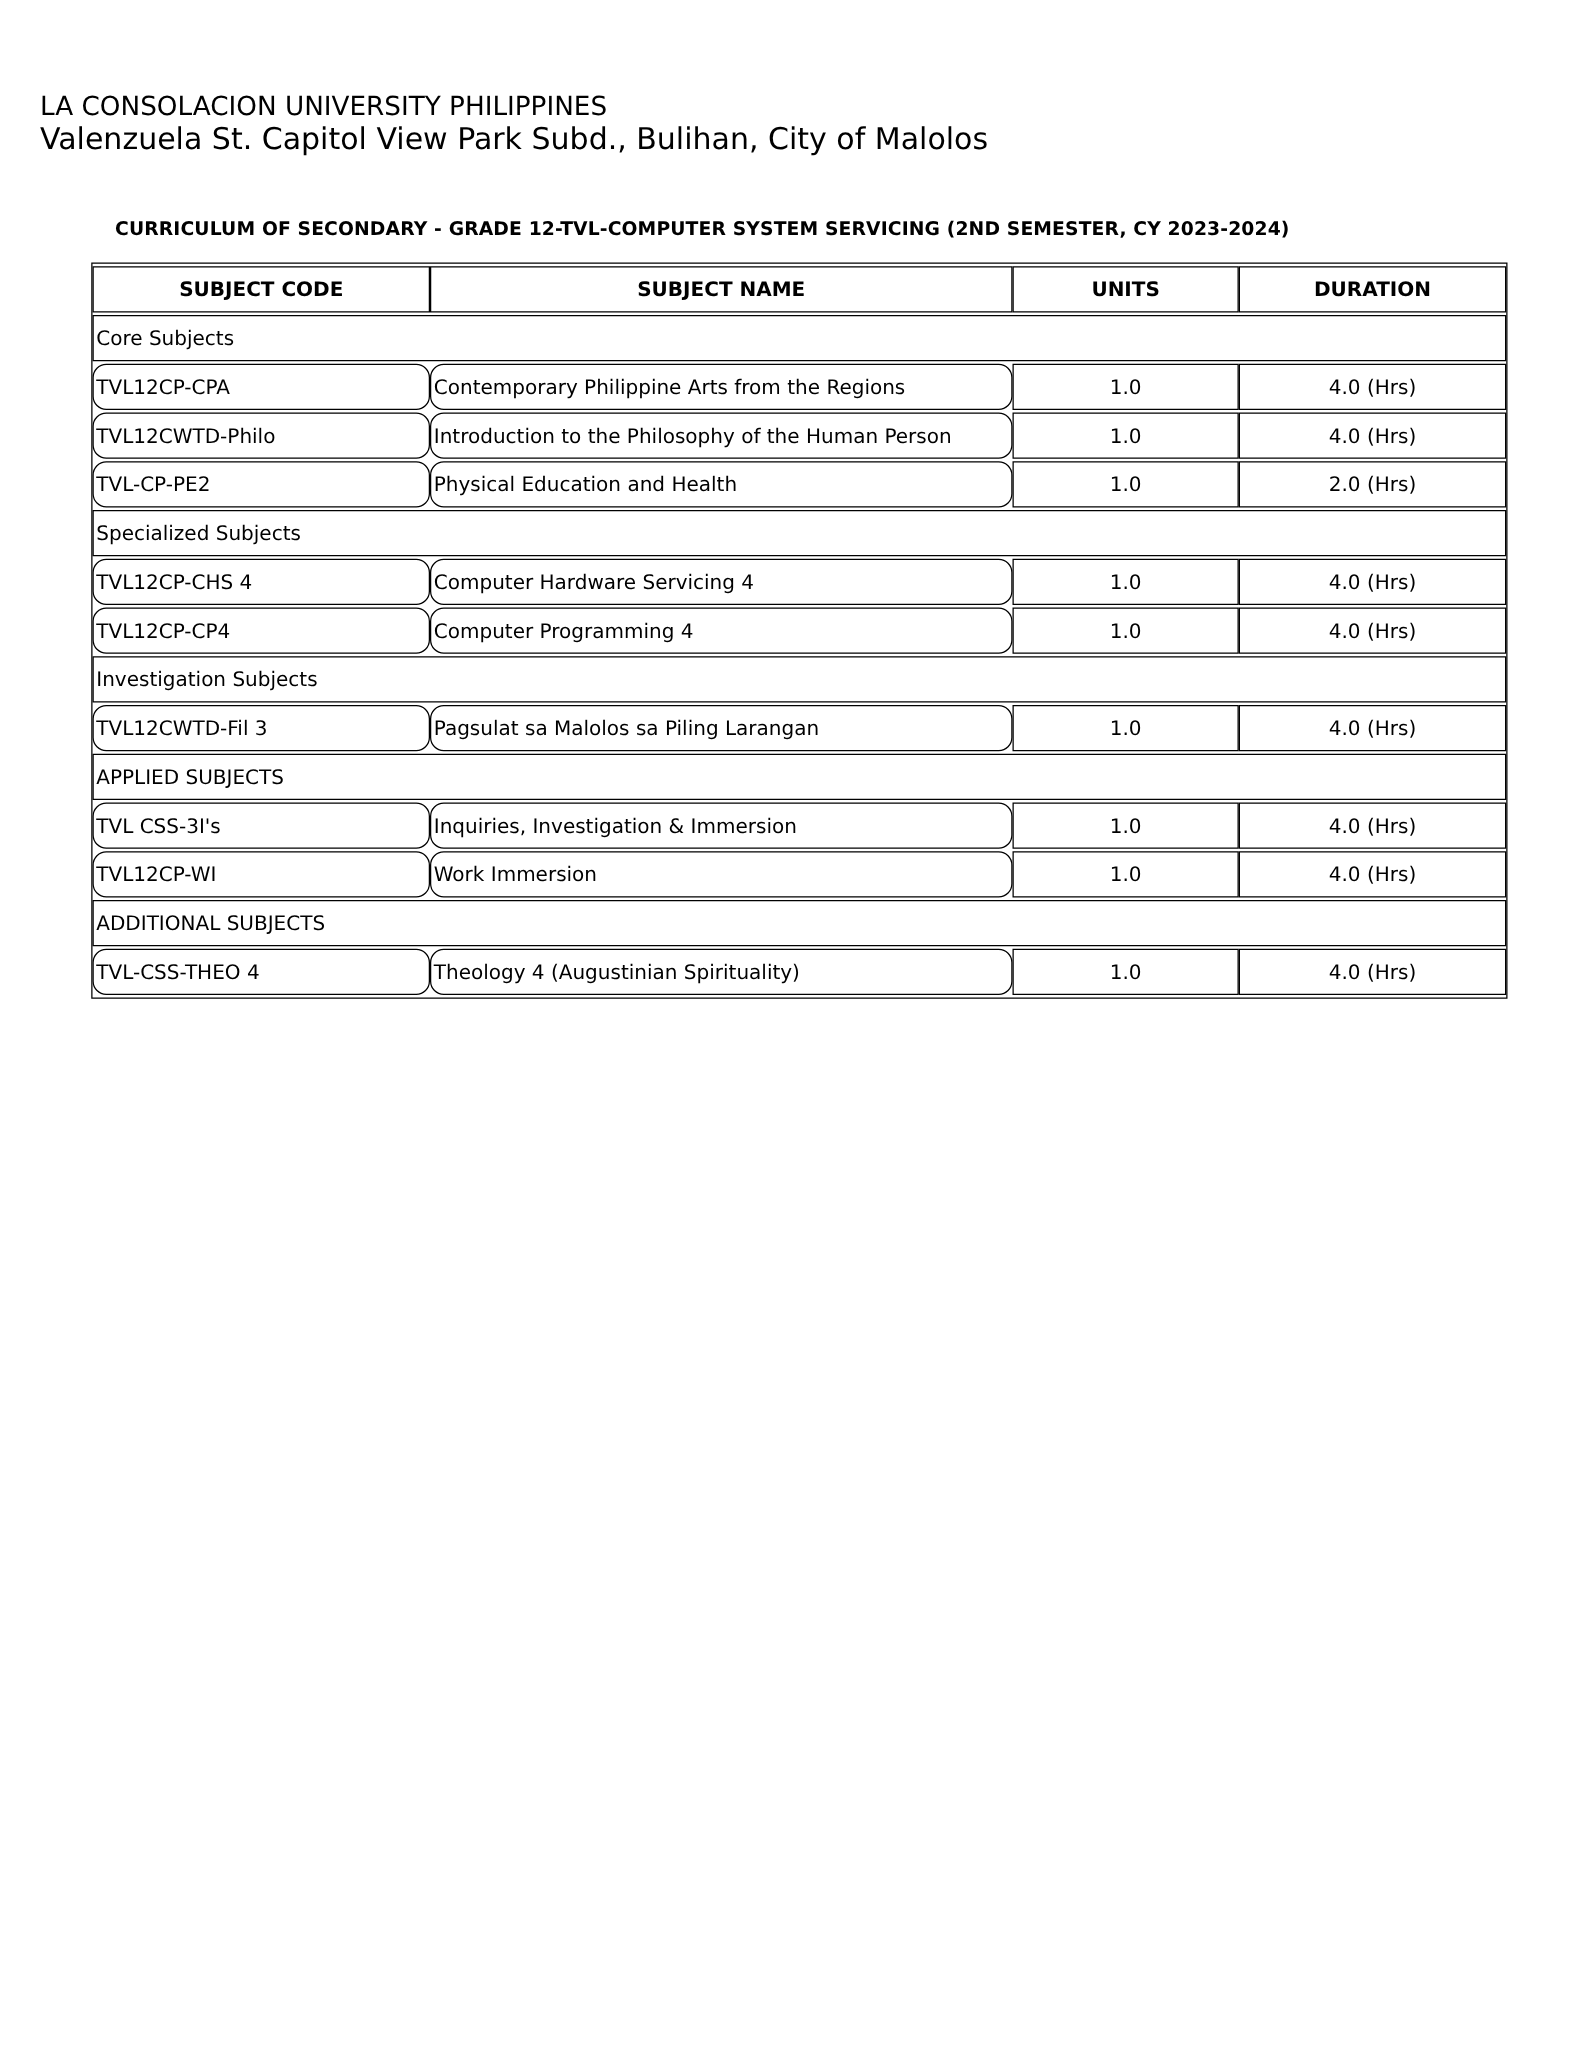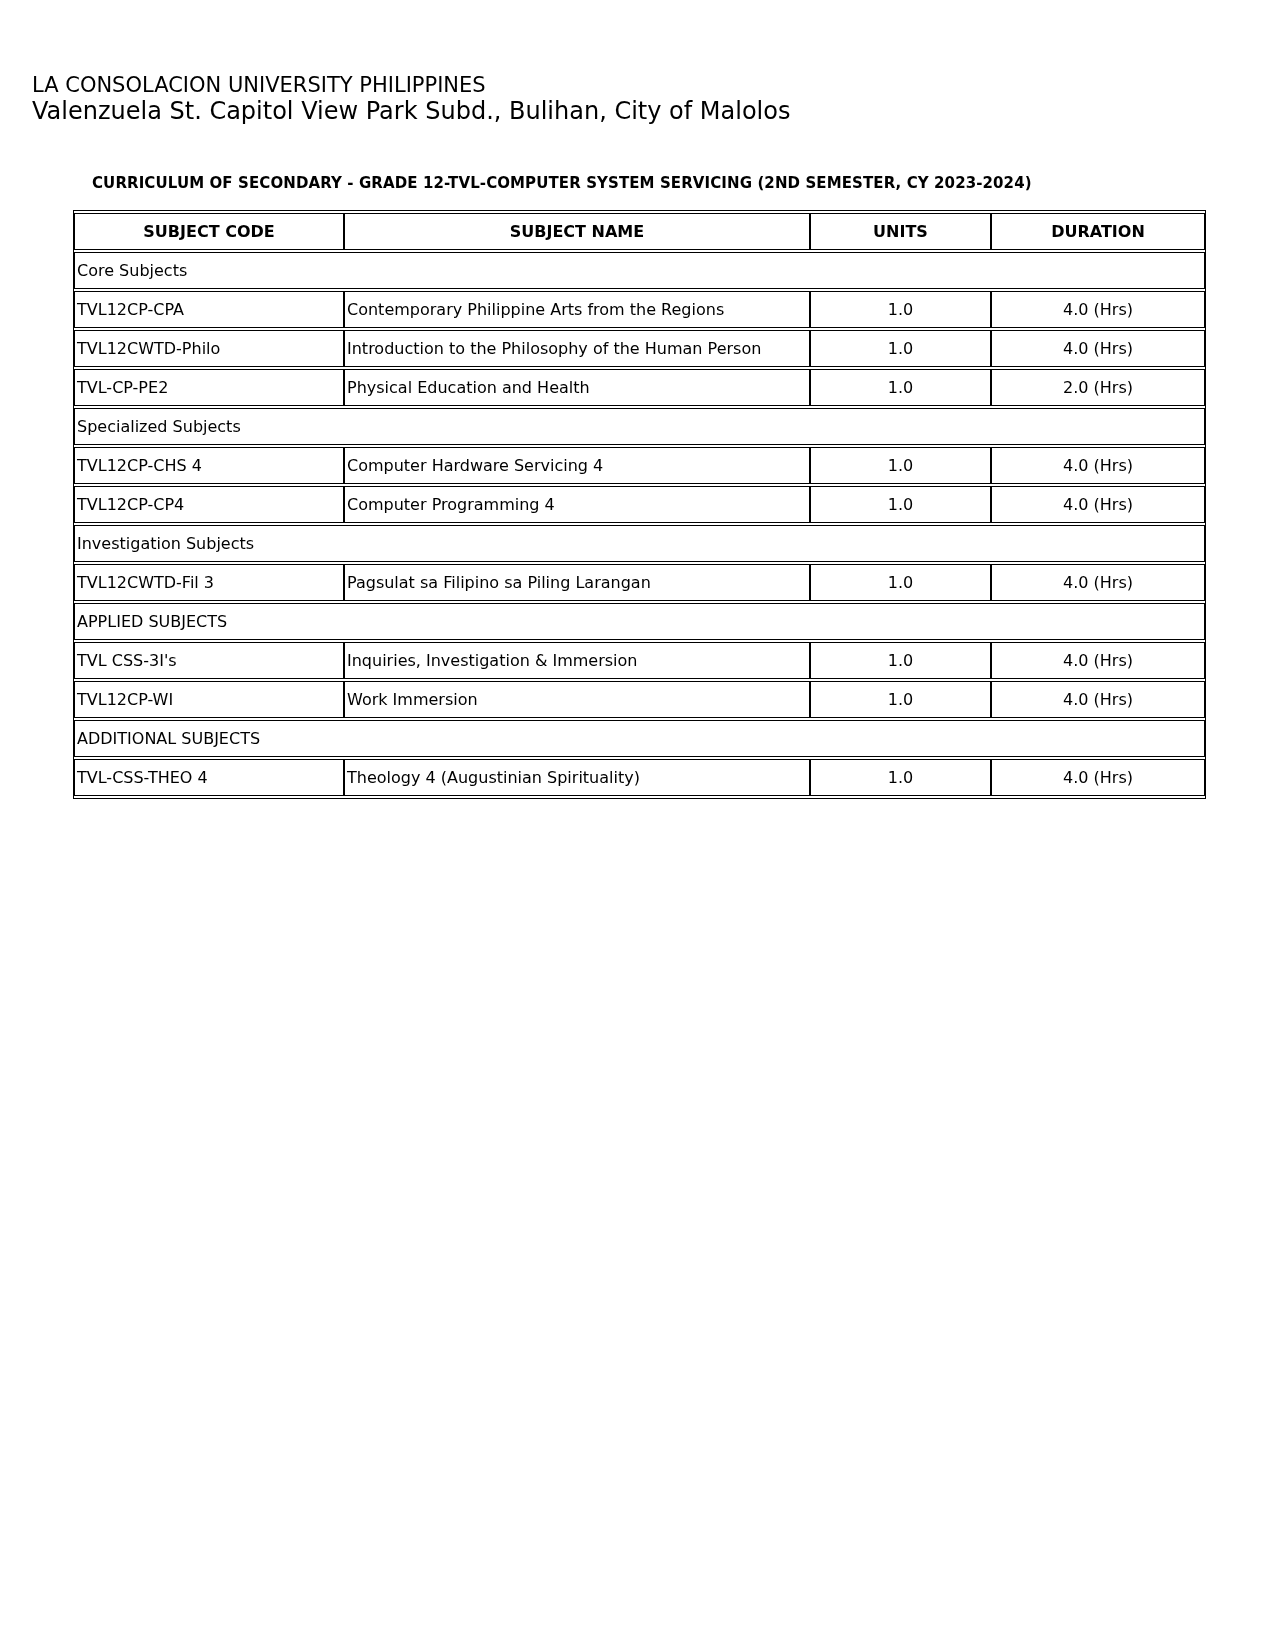--- a/index.html
+++ b/index.html
@@ -63,21 +63,21 @@
   th {
     height: 37px;
     font-weight: bold;
     text-align: center;
   }
   td.section-cell {
     height: 37px;
     text-align: left;
   }
   tr.subject-row td { height: 37px; }
-  td.cell-code, td.cell-name { text-align: left; }
+  td.cell-code, td.cell-name { text-align: left; border-radius: 11px; }
   td.cell-units, td.cell-duration { text-align: center; }
 </style>
 </head>
 <body>
 
 <div class="header-block">
   <div class="uni-name">LA CONSOLACION UNIVERSITY PHILIPPINES</div>
   <div class="uni-addr">Valenzuela St. Capitol View Park Subd., Bulihan, City of Malolos</div>
 </div>
 
@@ -133,21 +133,21 @@
         <td class="cell-code">TVL12CP-CP4</td>
         <td class="cell-name">Computer Programming 4</td>
         <td class="cell-units">1.0</td>
         <td class="cell-duration">4.0 (Hrs)</td>
       </tr>
       <tr class="section-row">
         <td colspan="4" class="section-cell">Investigation Subjects</td>
       </tr>
       <tr class="subject-row">
         <td class="cell-code">TVL12CWTD-Fil 3</td>
-        <td class="cell-name">Pagsulat sa Filipino sa Piling Larangan</td>
+        <td class="cell-name">Pagsulat sa Malolos sa Piling Larangan</td>
         <td class="cell-units">1.0</td>
         <td class="cell-duration">4.0 (Hrs)</td>
       </tr>
       <tr class="section-row">
         <td colspan="4" class="section-cell">APPLIED SUBJECTS</td>
       </tr>
       <tr class="subject-row">
         <td class="cell-code">TVL CSS-3I's</td>
         <td class="cell-name">Inquiries, Investigation &amp; Immersion</td>
         <td class="cell-units">1.0</td>

